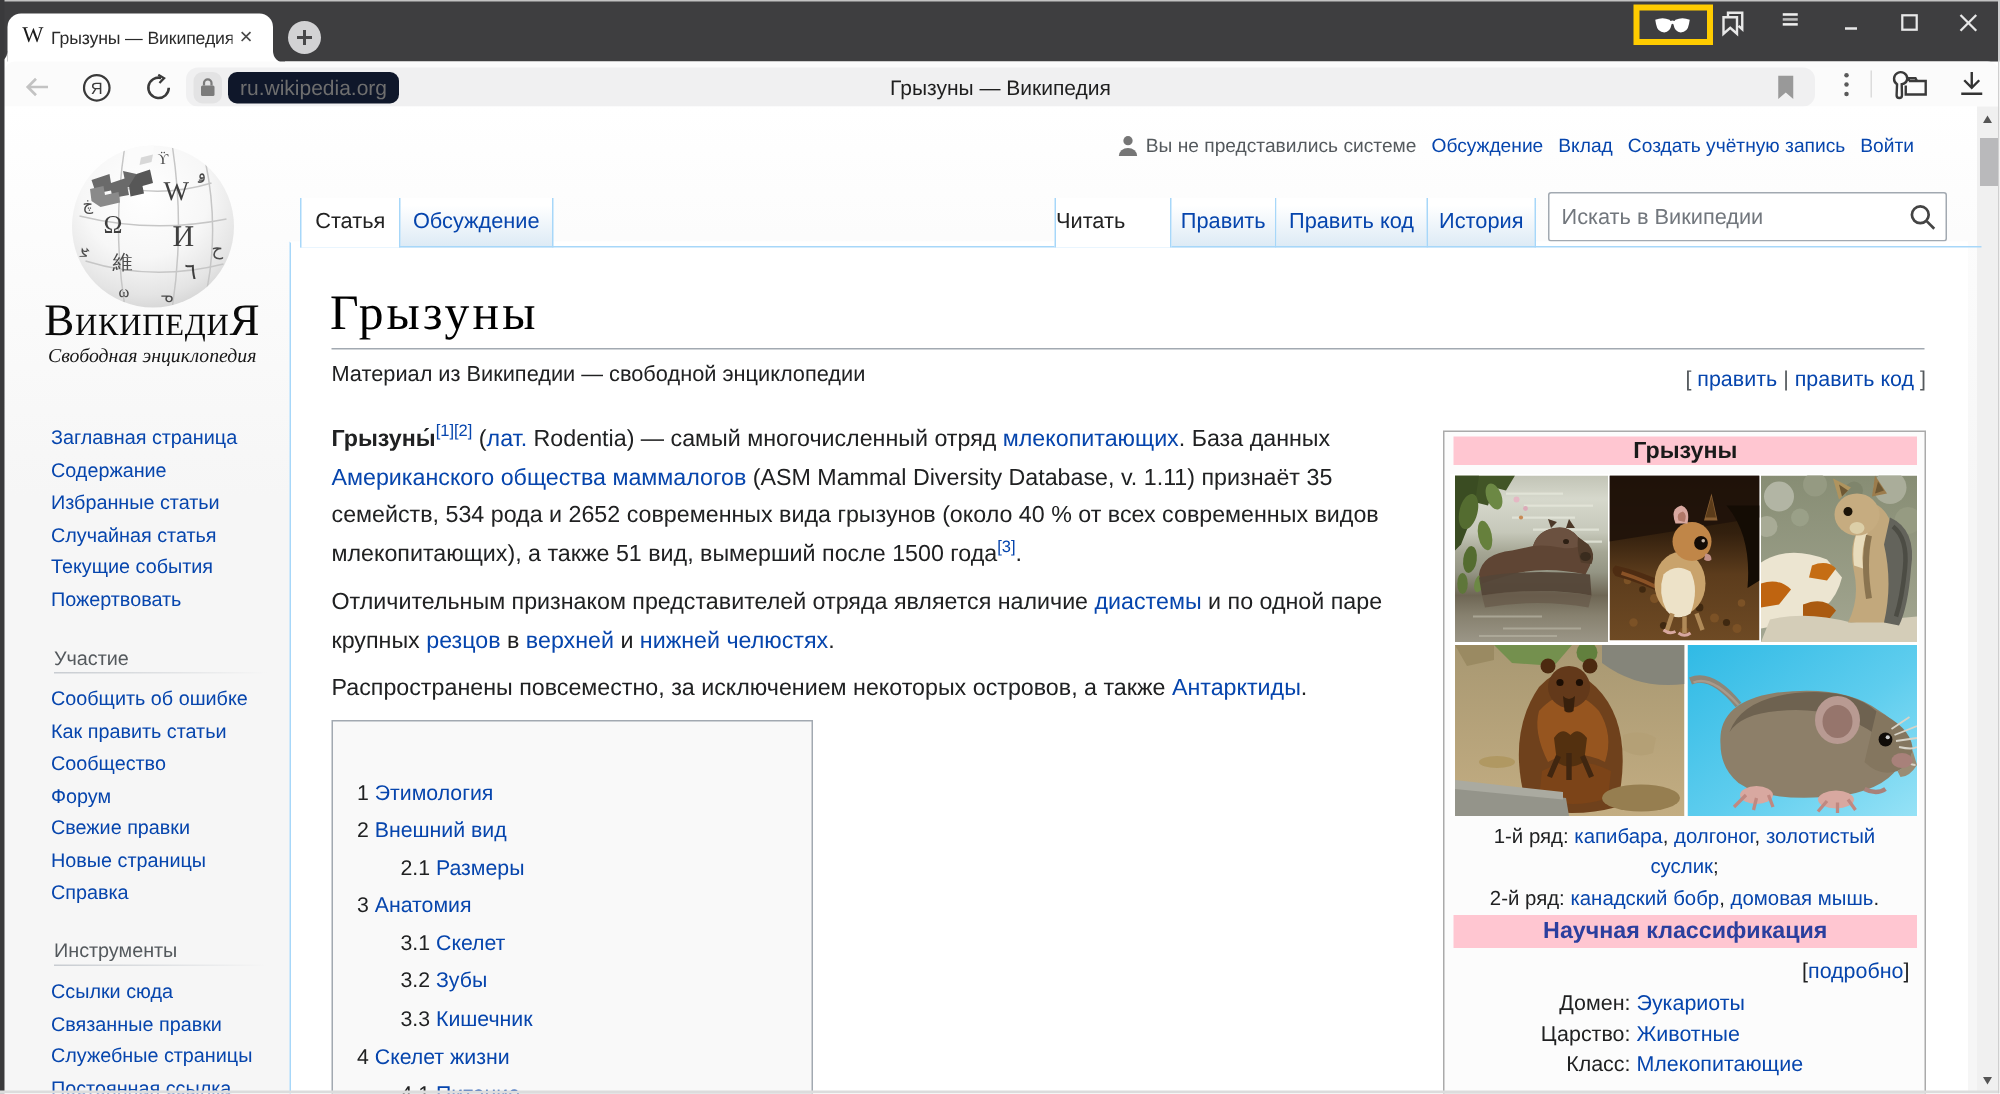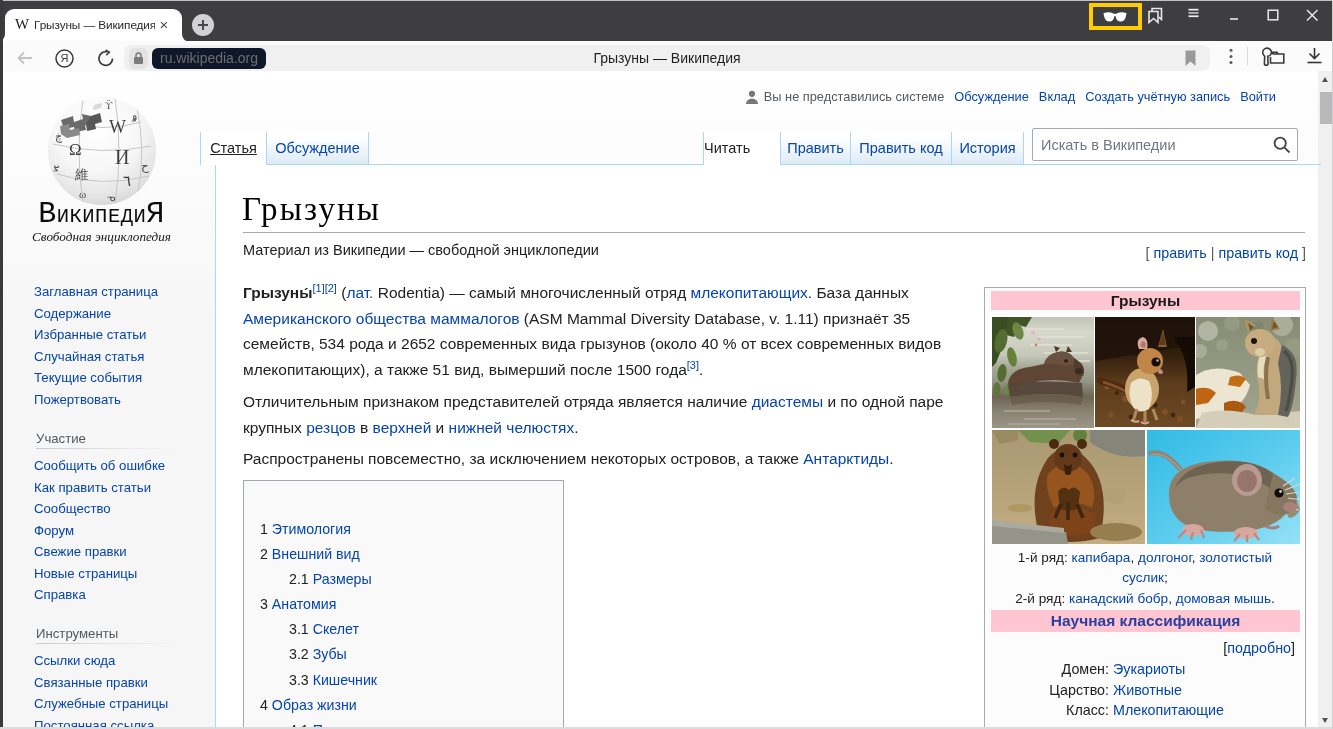--- a/index.html
+++ b/index.html
@@ -18,21 +18,21 @@
   #toolbar{left:3px;top:41px;width:1330px;height:30px;background:#fbfbfb;border-radius:7px 8px 0 0;}
   #chip{left:121px;top:4px;width:1086px;height:26px;background:#f0f0f1;border-radius:8px;}
   #lockbadge{left:5px;top:2.5px;width:19px;height:21px;background:#e3e3e4;border-radius:6px;}
   #dompill{left:28px;top:2.5px;width:114px;height:21px;background:#0f172a;border-radius:6px;color:#6e6e6e;font-size:14px;line-height:21px;text-align:center;}
   #chip .pagetitle{left:0;width:1086px;top:0;height:26px;line-height:26px;text-align:center;font-size:14px;color:#1f1f1f;}
   
   #page{left:3px;top:71px;width:1315px;height:658px;background:linear-gradient(#ffffff 0px,#f6f6f6 260px);}
   #vscroll{left:1318px;top:71px;width:15px;height:658px;background:#f0f0f0;}
   #vthumb{left:1.5px;top:21px;width:12px;height:32px;background:#b9b9bb;}
   
-  #content{left:212px;top:90px;width:1118px;height:568px;background:#fff;border-left:1px solid #a7d7f9;border-top:1px solid transparent;}
+  #content{left:190px;top:90px;width:1118px;height:568px;background:#fff;border-left:1px solid #a7d7f9;border-top:1px solid transparent;}
   
   #sidebar{left:0;top:0;width:197px;height:658px;font-size:13.2px;}
   #sidebar a{color:#0645ad;text-decoration:none;margin-top:13px;}
   .navlist{left:31px;width:166px;line-height:21.5px;}
   .navhead{left:33px;color:#54595d;font-size:13.2px;}
   .navrule{left:33px;width:142px;height:1px;background:linear-gradient(to right,#c8ccd1,rgba(200,204,209,0));}
   
   #personal{right:42px;top:18px;height:16px;font-size:12.8px;color:#54595d;white-space:nowrap;}
   #personal a{color:#0645ad;text-decoration:none;margin-left:10px;}
   
@@ -167,21 +167,21 @@
       <text x="28" y="83" font-family="Liberation Sans,sans-serif" font-size="13.5" fill="#4a4a4a">維</text>
       <text x="76" y="90" font-family="Liberation Serif,serif" font-size="15" fill="#3f3f3f">٦</text>
       <text x="58" y="13" font-family="Liberation Serif,serif" font-size="10" fill="#4a4a4a">ϔ</text>
       <text x="84" y="23" font-family="Liberation Serif,serif" font-size="11" fill="#4a4a4a">ۅ</text>
       <text x="8" y="44" font-family="Liberation Serif,serif" font-size="11" fill="#4a4a4a">ڿ</text>
       <text x="6" y="72" font-family="Liberation Serif,serif" font-size="11" fill="#4a4a4a">ܨ</text>
       <text x="94" y="74" font-family="Liberation Serif,serif" font-size="12" fill="#4a4a4a">ح</text>
       <text x="32" y="102" font-family="Liberation Serif,serif" font-size="11" fill="#4a4a4a">ω</text>
       <text x="60" y="105" font-family="Liberation Serif,serif" font-size="10" fill="#4a4a4a">ᓀ</text>
     </svg>
-    <div class="abs" style="left:0;top:126px;width:197px;text-align:center;font-family:Liberation Mono, monospace;font-size:30px;line-height:34px;letter-spacing:0.5px;color:#0a0a0a;">В<span style="font-size:20.5px;">ИКИПЕДИ</span>Я</div>
+    <div class="abs" style="left:0;top:126px;width:197px;text-align:center;font-family:Liberation Serif, serif;font-size:30px;line-height:34px;letter-spacing:0.5px;color:#0a0a0a;">В<span style="font-size:20.5px;">ИКИПЕДИ</span>Я</div>
     <div class="abs" style="left:0;top:158px;width:197px;text-align:center;font-family:'Liberation Serif',serif;font-style:italic;font-size:13.2px;color:#161616;">Свободная энциклопедия</div>
     <div class="abs navlist" style="top:210px;">
       <a href="#">Заглавная страница</a><br><a href="#">Содержание</a><br><a href="#">Избранные статьи</a><br><a href="#">Случайная статья</a><br><a href="#">Текущие события</a><br><a href="#">Пожертвовать</a>
     </div>
     <div class="abs navhead" style="top:360px;">Участие</div>
     <div class="abs navrule" style="top:377px;"></div>
     <div class="abs navlist" style="top:384px;">
       <a href="#">Сообщить об ошибке</a><br><a href="#">Как править статьи</a><br><a href="#">Сообщество</a><br><a href="#">Форум</a><br><a href="#">Свежие правки</a><br><a href="#">Новые страницы</a><br><a href="#">Справка</a>
     </div>
     <div class="abs navhead" style="top:555px;">Инструменты</div>
@@ -191,21 +191,21 @@
     </div>
   </div>
 
   <div class="abs" id="personal">
     <svg style="vertical-align:-3px;margin-right:5px" width="14" height="14" viewBox="0 0 14 14" fill="#767676">
         <circle cx="7" cy="3.8" r="3.1"></circle>
         <path d="M0.9 14 a6.1 5.4 0 0 1 12.2 0 Z"></path>
       </svg>Вы не представились системе<a href="#">Обсуждение</a><a href="#">Вклад</a><a href="#">Создать учётную запись</a><a href="#">Войти</a>
   </div>
 
-  <div class="abs" style="left:197px;top:60.5px;width:66px;height:33px;background:#fff;border-left:1px solid #a7d7f9;box-sizing:border-box;z-index:4;font-size:14.5px;color:#222;text-align:center;line-height:33px;text-decoration:underline;">Статья</div>
+  <div class="abs" style="left:197px;top:60.5px;width:66px;height:33px;background:#fff;border-left:1px solid #a7d7f9;box-sizing:border-box;z-index:4;font-size:14.5px;color:#222;text-align:center;line-height:33px;">Статья</div>
   <div class="abs" style="left:263px;top:60.5px;width:103px;height:33px;background:linear-gradient(#ffffff 15%,#dceaf5 100%);border-left:1px solid #a7d7f9;border-right:1px solid #a7d7f9;box-sizing:border-box;z-index:2;font-size:14.5px;text-align:center;line-height:33px;"><a style="color:#0645ad;text-decoration:none;" href="#">Обсуждение</a></div>
   <div class="abs" style="left:700px;top:60.5px;width:78px;height:33px;background:#fff;border-left:1px solid #a7d7f9;border-right:1px solid #a7d7f9;box-sizing:border-box;z-index:4;font-size:14.5px;color:#222;text-align:left;line-height:33px;">Читать</div>
   <div class="abs" style="left:778px;top:60.5px;width:70px;height:33px;background:linear-gradient(#ffffff 15%,#dceaf5 100%);border-right:1px solid #a7d7f9;box-sizing:border-box;z-index:2;font-size:14.5px;text-align:center;line-height:33px;"><a style="color:#0645ad;text-decoration:none;" href="#">Править</a></div>
   <div class="abs" style="left:848px;top:60.5px;width:101px;height:33px;background:linear-gradient(#ffffff 15%,#dceaf5 100%);border-right:1px solid #a7d7f9;box-sizing:border-box;z-index:2;font-size:14.5px;text-align:center;line-height:33px;"><a style="color:#0645ad;text-decoration:none;" href="#">Править код</a></div>
   <div class="abs" style="left:949px;top:60.5px;width:72px;height:33px;background:linear-gradient(#ffffff 15%,#dceaf5 100%);border-right:1px solid #a7d7f9;box-sizing:border-box;z-index:2;font-size:14.5px;text-align:center;line-height:33px;"><a style="color:#0645ad;text-decoration:none;" href="#">История</a></div>
 
   <div class="abs" style="left:1029px;top:57px;width:266px;height:33px;background:#fff;border:1px solid #a2a9b1;border-radius:2px;box-sizing:border-box;">
     <div class="abs" style="left:8px;top:0;height:33px;line-height:33px;font-size:14.5px;color:#72777d;">Искать в Википедии</div>
     <svg class="abs" style="left:240px;top:7px" width="18" height="18" viewBox="0 0 18 18" fill="none" stroke="#444" stroke-width="1.8">
         <circle cx="7.2" cy="7.2" r="5.6"></circle>
@@ -230,21 +230,21 @@
 
     <div class="abs" style="left:27px;top:318px;width:321px;height:250px;background:#f9f9f9;border:1px solid #a2a9b1;box-sizing:border-box;">
       <div class="abs" style="left:16px;top:36px;font-size:14.2px;line-height:25.1px;color:#202122;">
         1 <a href="#">Этимология</a><br>
         2 <a href="#">Внешний вид</a><br>
         <span style="padding-left:29px;">2.1 <a href="#">Размеры</a></span><br>
         3 <a href="#">Анатомия</a><br>
         <span style="padding-left:29px;">3.1 <a href="#">Скелет</a></span><br>
         <span style="padding-left:29px;">3.2 <a href="#">Зубы</a></span><br>
         <span style="padding-left:29px;">3.3 <a href="#">Кишечник</a></span><br>
-        4 <a href="#">Образ жизни</a><br>
+        4 <a href="#">Скелет жизни</a><br>
         <span style="padding-left:29px;">4.1 <a href="#">Питание</a></span>
       </div>
     </div>
 
     <div class="abs" id="infobox" style="left:768px;top:125px;width:322px;height:443px;background:#fcfcfc;border:1px solid #aaa;box-sizing:border-box;font-size:14.5px;">
       <div class="abs" style="left:6px;top:3px;width:309px;height:19px;background:#ffc6d1;text-align:center;font-size:15.5px;line-height:19px;color:#1a1a1a;"><b>Грызуны</b></div>
       <div class="abs" id="collage" style="left:4px;top:28px;width:312px;height:228px;background:#fff;">
         <svg class="abs" style="left:3px;top:1px" width="102" height="111" viewBox="0 0 102 111">
           <defs>
               <linearGradient id="wat" x1="0" y1="0" x2="0" y2="1">

